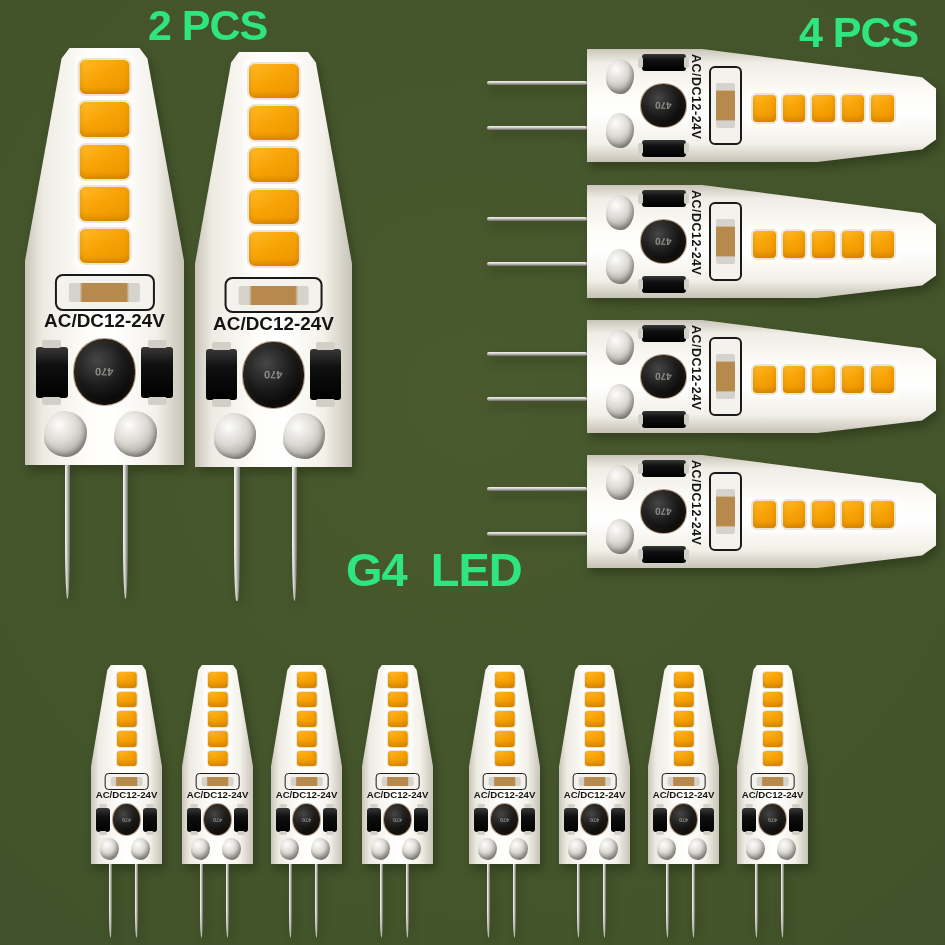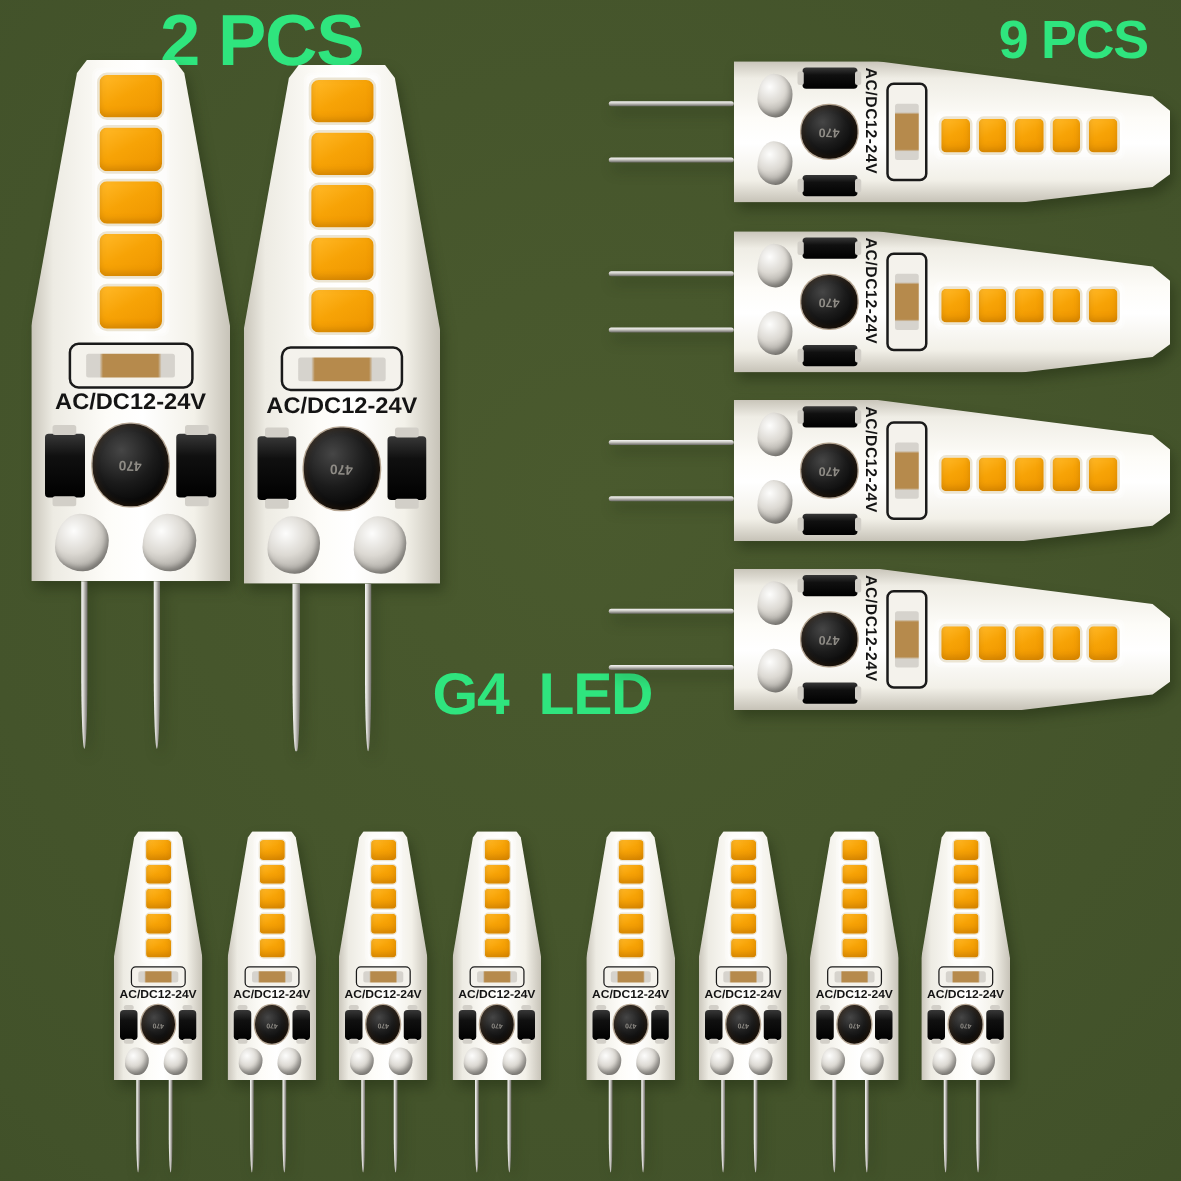--- a/index.html
+++ b/index.html
@@ -14,24 +14,24 @@
     background: radial-gradient(135% 135% at 50% 42%, #4a5a2e 0%, var(--bg) 52%, #35451f 100%);
     font-family:"Liberation Sans", sans-serif;
   }
 
   
   .glabel{
     position:absolute; color:var(--green); font-weight:700;
     font-family:"Liberation Sans", sans-serif; letter-spacing:-1px;
     white-space:pre; line-height:1;
   }
-  #lbl-pack2{ left:128px; top:4px;  font-size:58px; }
+  #lbl-pack2{ left:148px; top:4px;  font-size:43px; }
   #lbl-pack4{ left:799px; top:11px; font-size:43px; }
   #lbl-pack8{ left:823px; top:878px; font-size:46px; }
-  #title-line1{ left:346px; top:531px; font-size:47px; letter-spacing:-1px; }
+  #title-line1{ left:346px; top:546px; font-size:47px; letter-spacing:-1px; }
   #title-line2{ left:299px; top:601px; font-size:47px; letter-spacing:-2px; }
 
   
   .mount{ position:absolute; inset:0; }
 
   
   .bulb-v,.bulb-h{ position:absolute; filter:drop-shadow(3px 6px 5px rgba(18,28,8,.38)); }
   .body{ position:absolute; }
   .leds{ display:flex; background:rgba(255,255,255,.55); border-radius:4px;
          box-shadow:0 0 0 2px rgba(255,255,255,.30); }
@@ -145,21 +145,21 @@
   #pack8-bulbs .bulb-v:nth-child(5){ left:469px; }
   #pack8-bulbs .bulb-v:nth-child(6){ left:559px; }
   #pack8-bulbs .bulb-v:nth-child(7){ left:648px; }
   #pack8-bulbs .bulb-v:nth-child(8){ left:737px; }
 </style>
 </head>
 <body>
 
 <div class="stage">
   <div class="glabel" id="lbl-pack2">2 PCS</div>
-  <div class="glabel" id="lbl-pack4">9 PCS</div>
+  <div class="glabel" id="lbl-pack4">4 PCS</div>
   <div class="glabel" id="title-line1">G4  LED</div>
 
   <div class="mount" id="pack2-bulbs">
       <div class="bulb-v large">
     <div class="body">
       <div class="leds">
             <i class="chip"></i>
             <i class="chip"></i>
             <i class="chip"></i>
             <i class="chip"></i>

